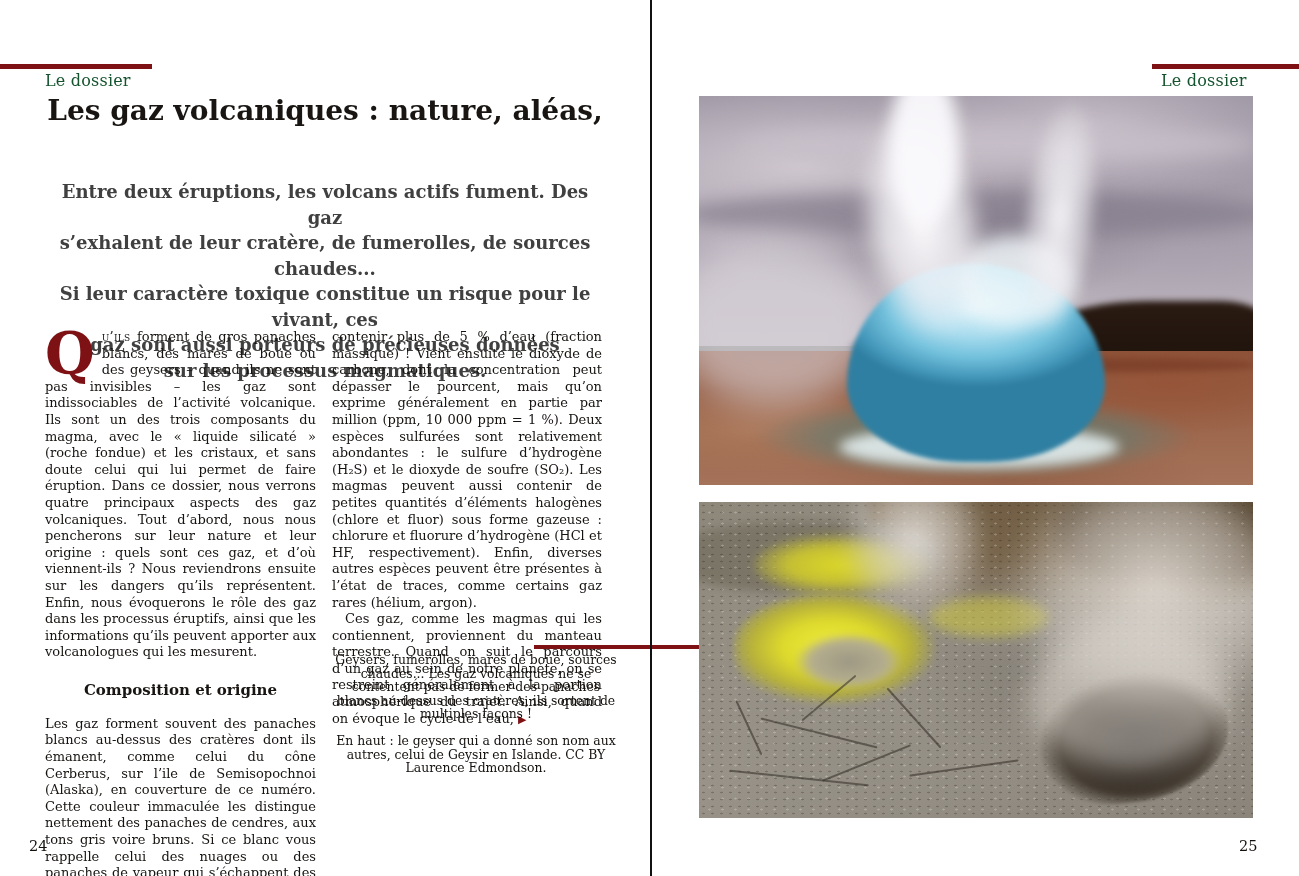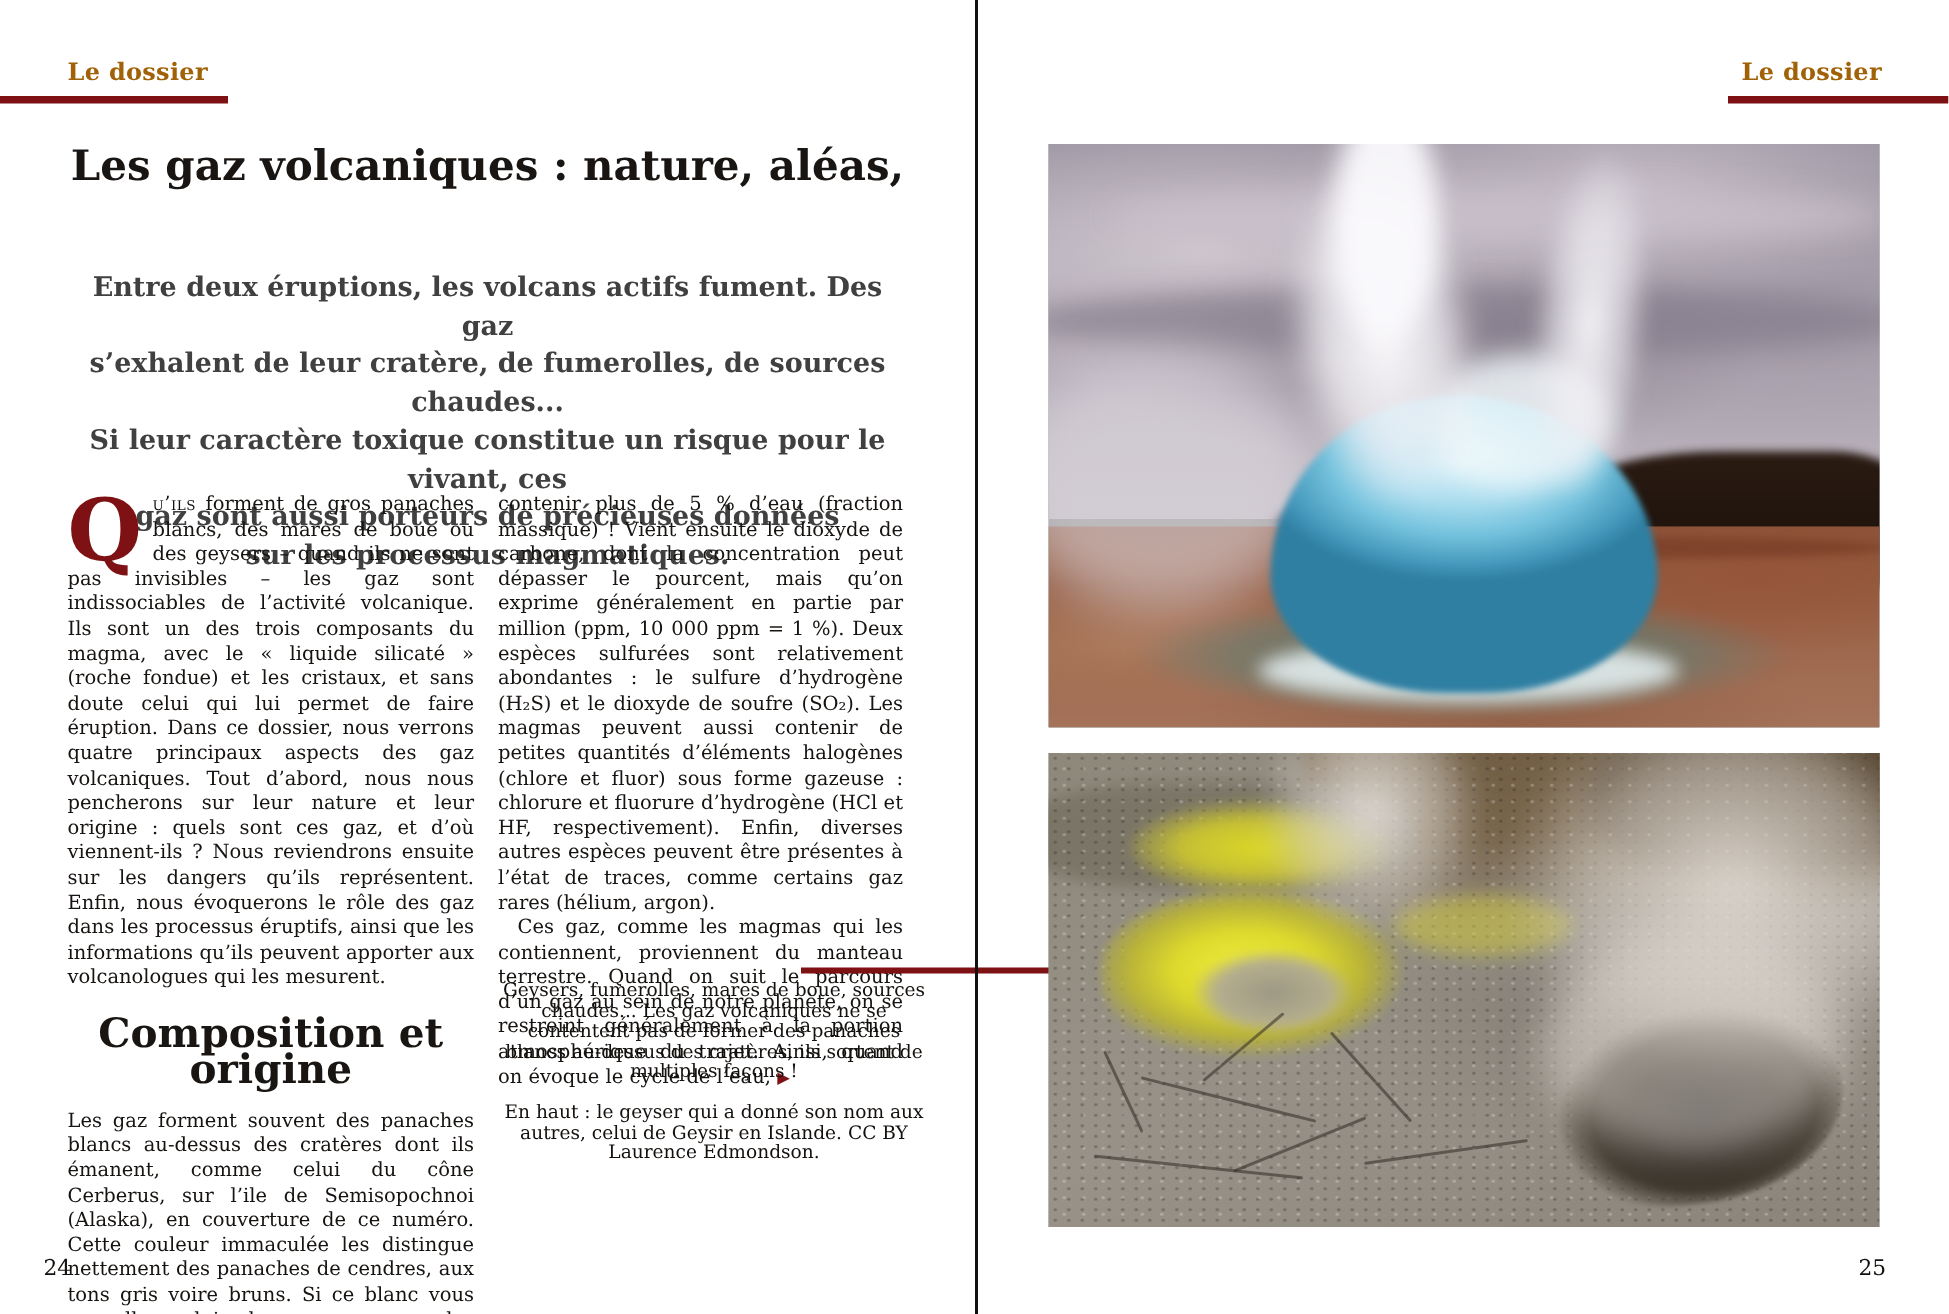--- a/index.html
+++ b/index.html
@@ -5,21 +5,21 @@
   * { margin:0; padding:0; box-sizing:border-box; }
   html,body { background:#ffffff; }
   body {
     width:1299px; height:876px; position:relative; overflow:hidden;
     font-family:"DejaVu Serif", "Liberation Serif", serif;
     color:#161310;
   }
   .abs { position:absolute; }
 
   
-  .hdr-label { font-weight:bold; font-size:16px; letter-spacing:.2px; color:#a16207; }
+  .hdr-label { font-weight:normal; font-size:16px; letter-spacing:.2px; color:#14532d;margin-top:33px; }
   .hdr-left  { left:45px; top:38px; }
   .hdr-right { left:1161px; top:38px; }
   .rule { height:5px; background:#7d1114; top:64px; }
   .rule-left  { left:0; width:152px; }
   .rule-right { left:1152px; width:147px; }
   .divider { left:650px; top:0; width:2px; height:876px; background:#111; }
   .pagenum { font-size:14.5px; color:#14100d; }
   .pn-left  { left:29px;  top:838px; }
   .pn-right { left:1239px; top:838px; }
 
@@ -34,21 +34,21 @@
   }
   .col { font-size:13px; line-height:16.6px; text-align:justify; }
   .col1 { left:45px;  top:329px; width:271px; }
   .col2 { left:332px; top:329px; width:270px; }
   .dropcap {
     float:left; font-weight:bold; color:#7d1114;
     font-size:57px; line-height:44px; margin:3px 7px 0 0;
   }
   .smallcaps { font-variant:small-caps; letter-spacing:.3px; }
   .section-heading {
-    font-weight:bold; font-size:27px; line-height:24px;
+    font-weight:bold; font-size:15px; line-height:24px;
     text-align:center; margin:17px 0 14px 0; color:#191512;
   }
   .indent { text-indent:13px; }
   .arrow { color:#7d1114; font-size:11px; }
 
   .red-connector { left:534px; top:645px; width:166px; height:4px; background:#7d1114; }
 
   .captions { left:332px; top:653px; width:288px; 
     font-size:12.4px; line-height:13.6px; text-align:center; color:#14100d; }
   .captions p { margin-bottom:13px; }

